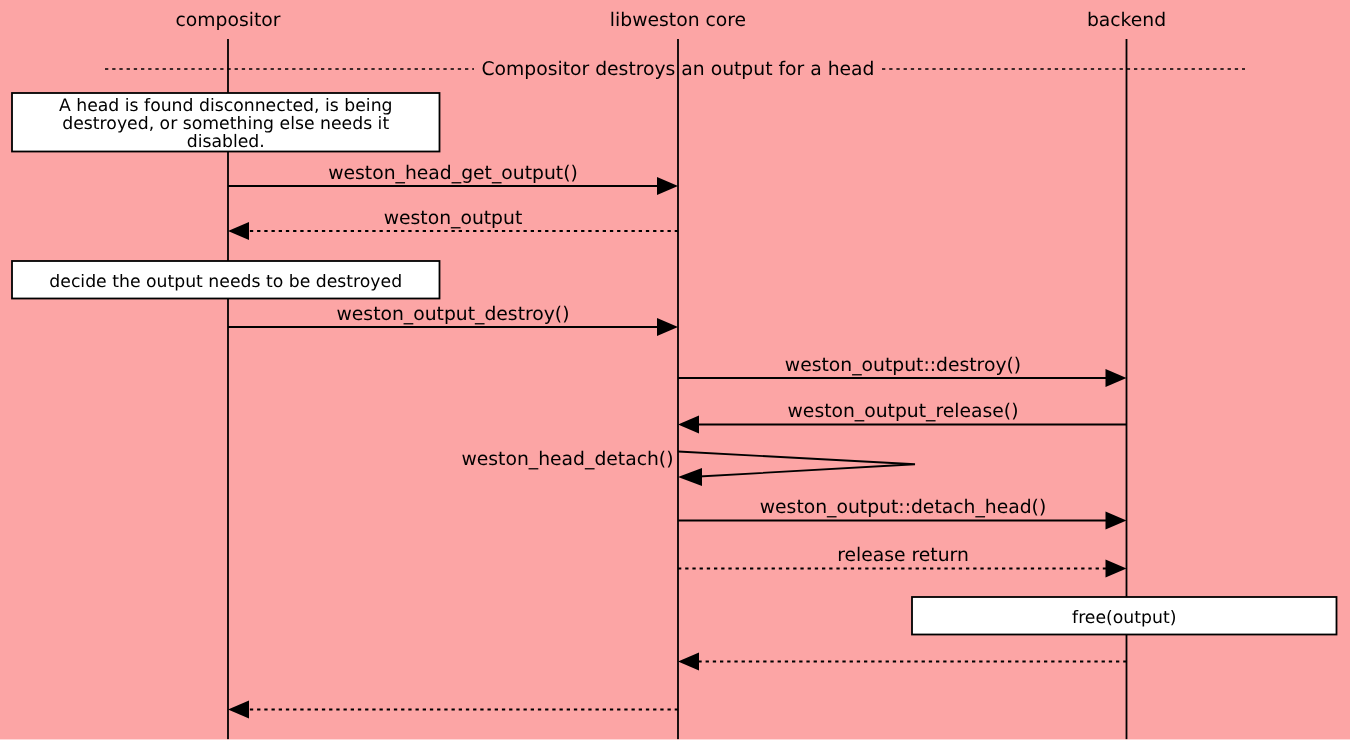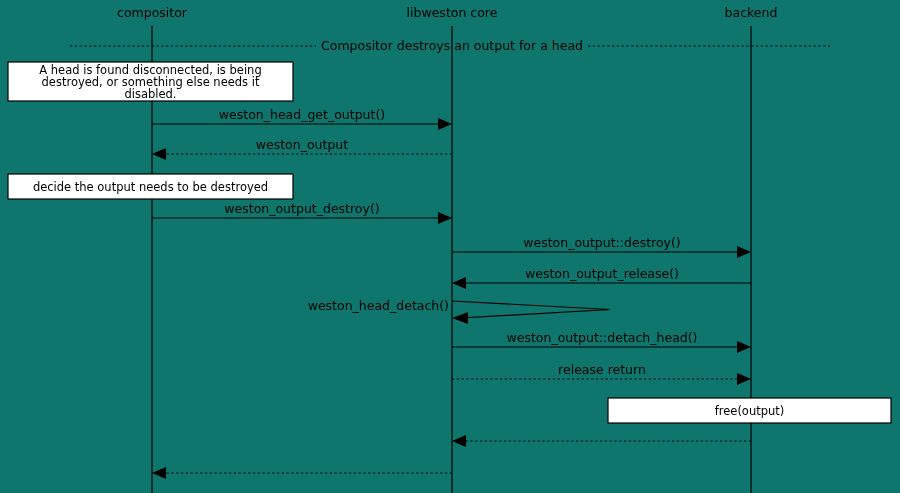--- a/index.html
+++ b/index.html
@@ -7,21 +7,21 @@
     padding: 0;
     background: #ffffff;
   }
   body {
     font-family: "DejaVu Sans", "Liberation Sans", sans-serif;
   }
   #diagram-root {
     position: relative;
     width: 900px;
     height: 493px;
-    background: #0f766e;
+    background: #fca5a5;
     overflow: hidden;
   }
   #seq-svg {
     position: absolute;
     top: 0;
     left: 0;
     width: 900px;
     height: 493px;
     display: block;
   }

